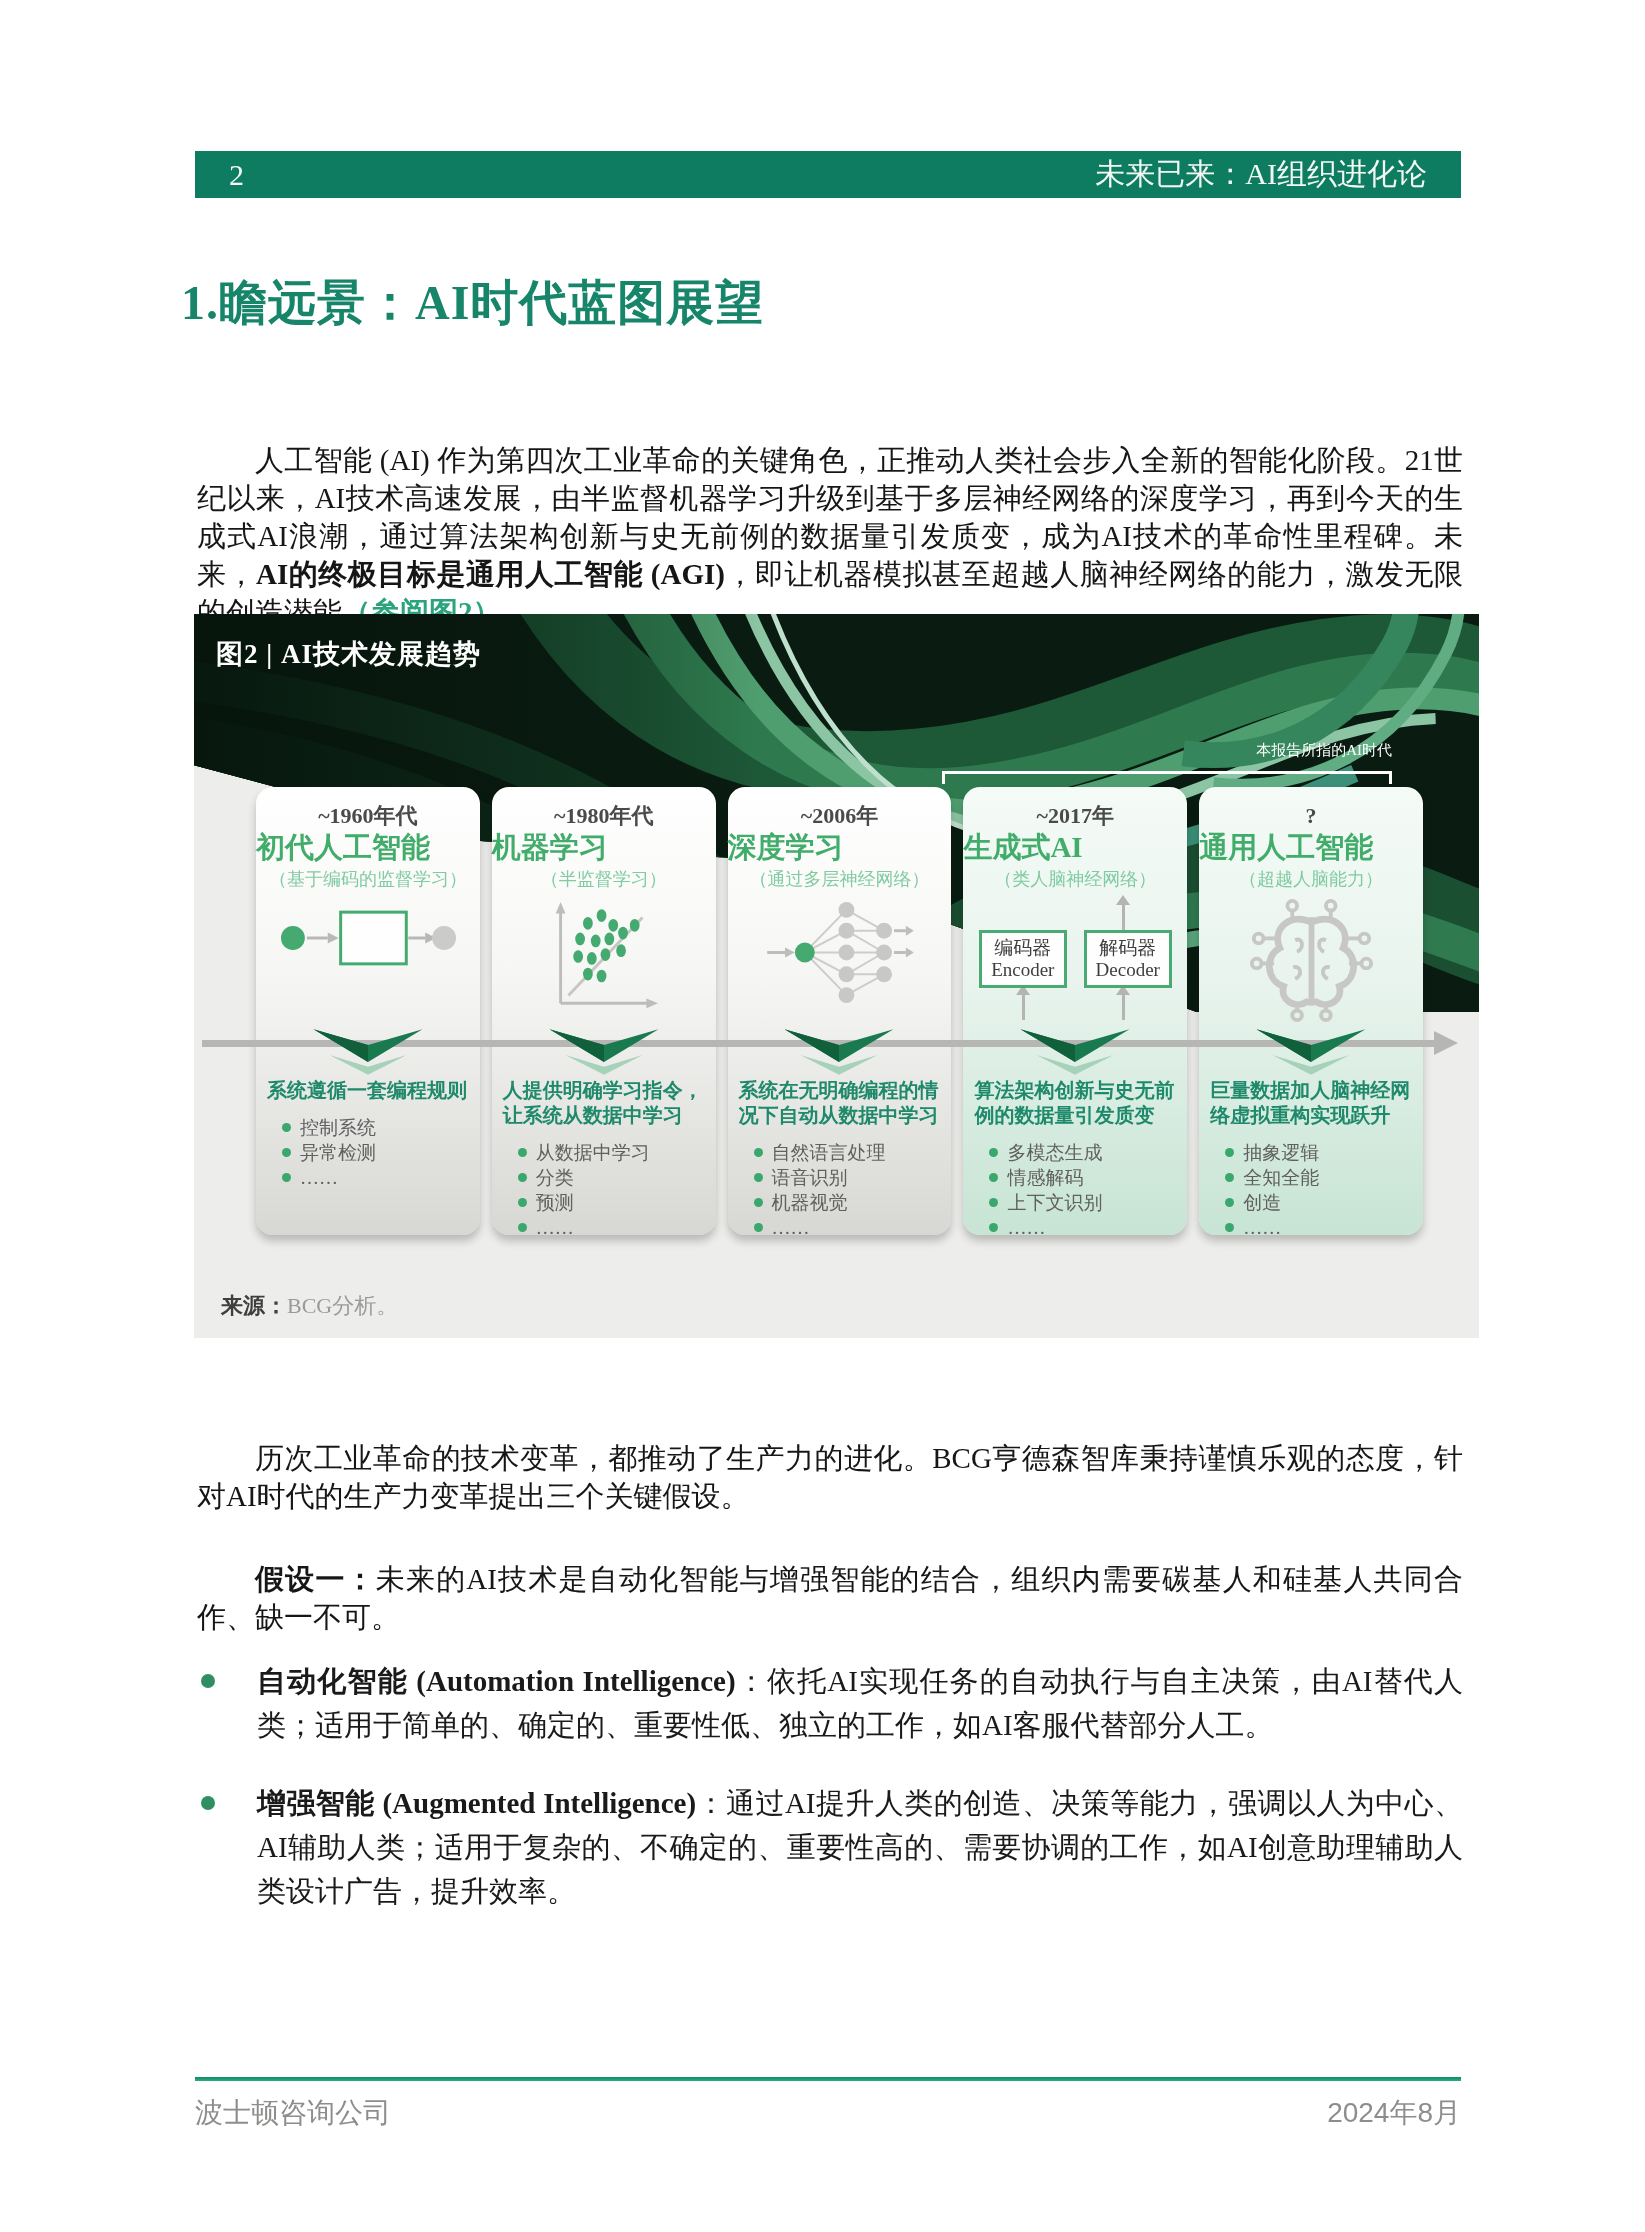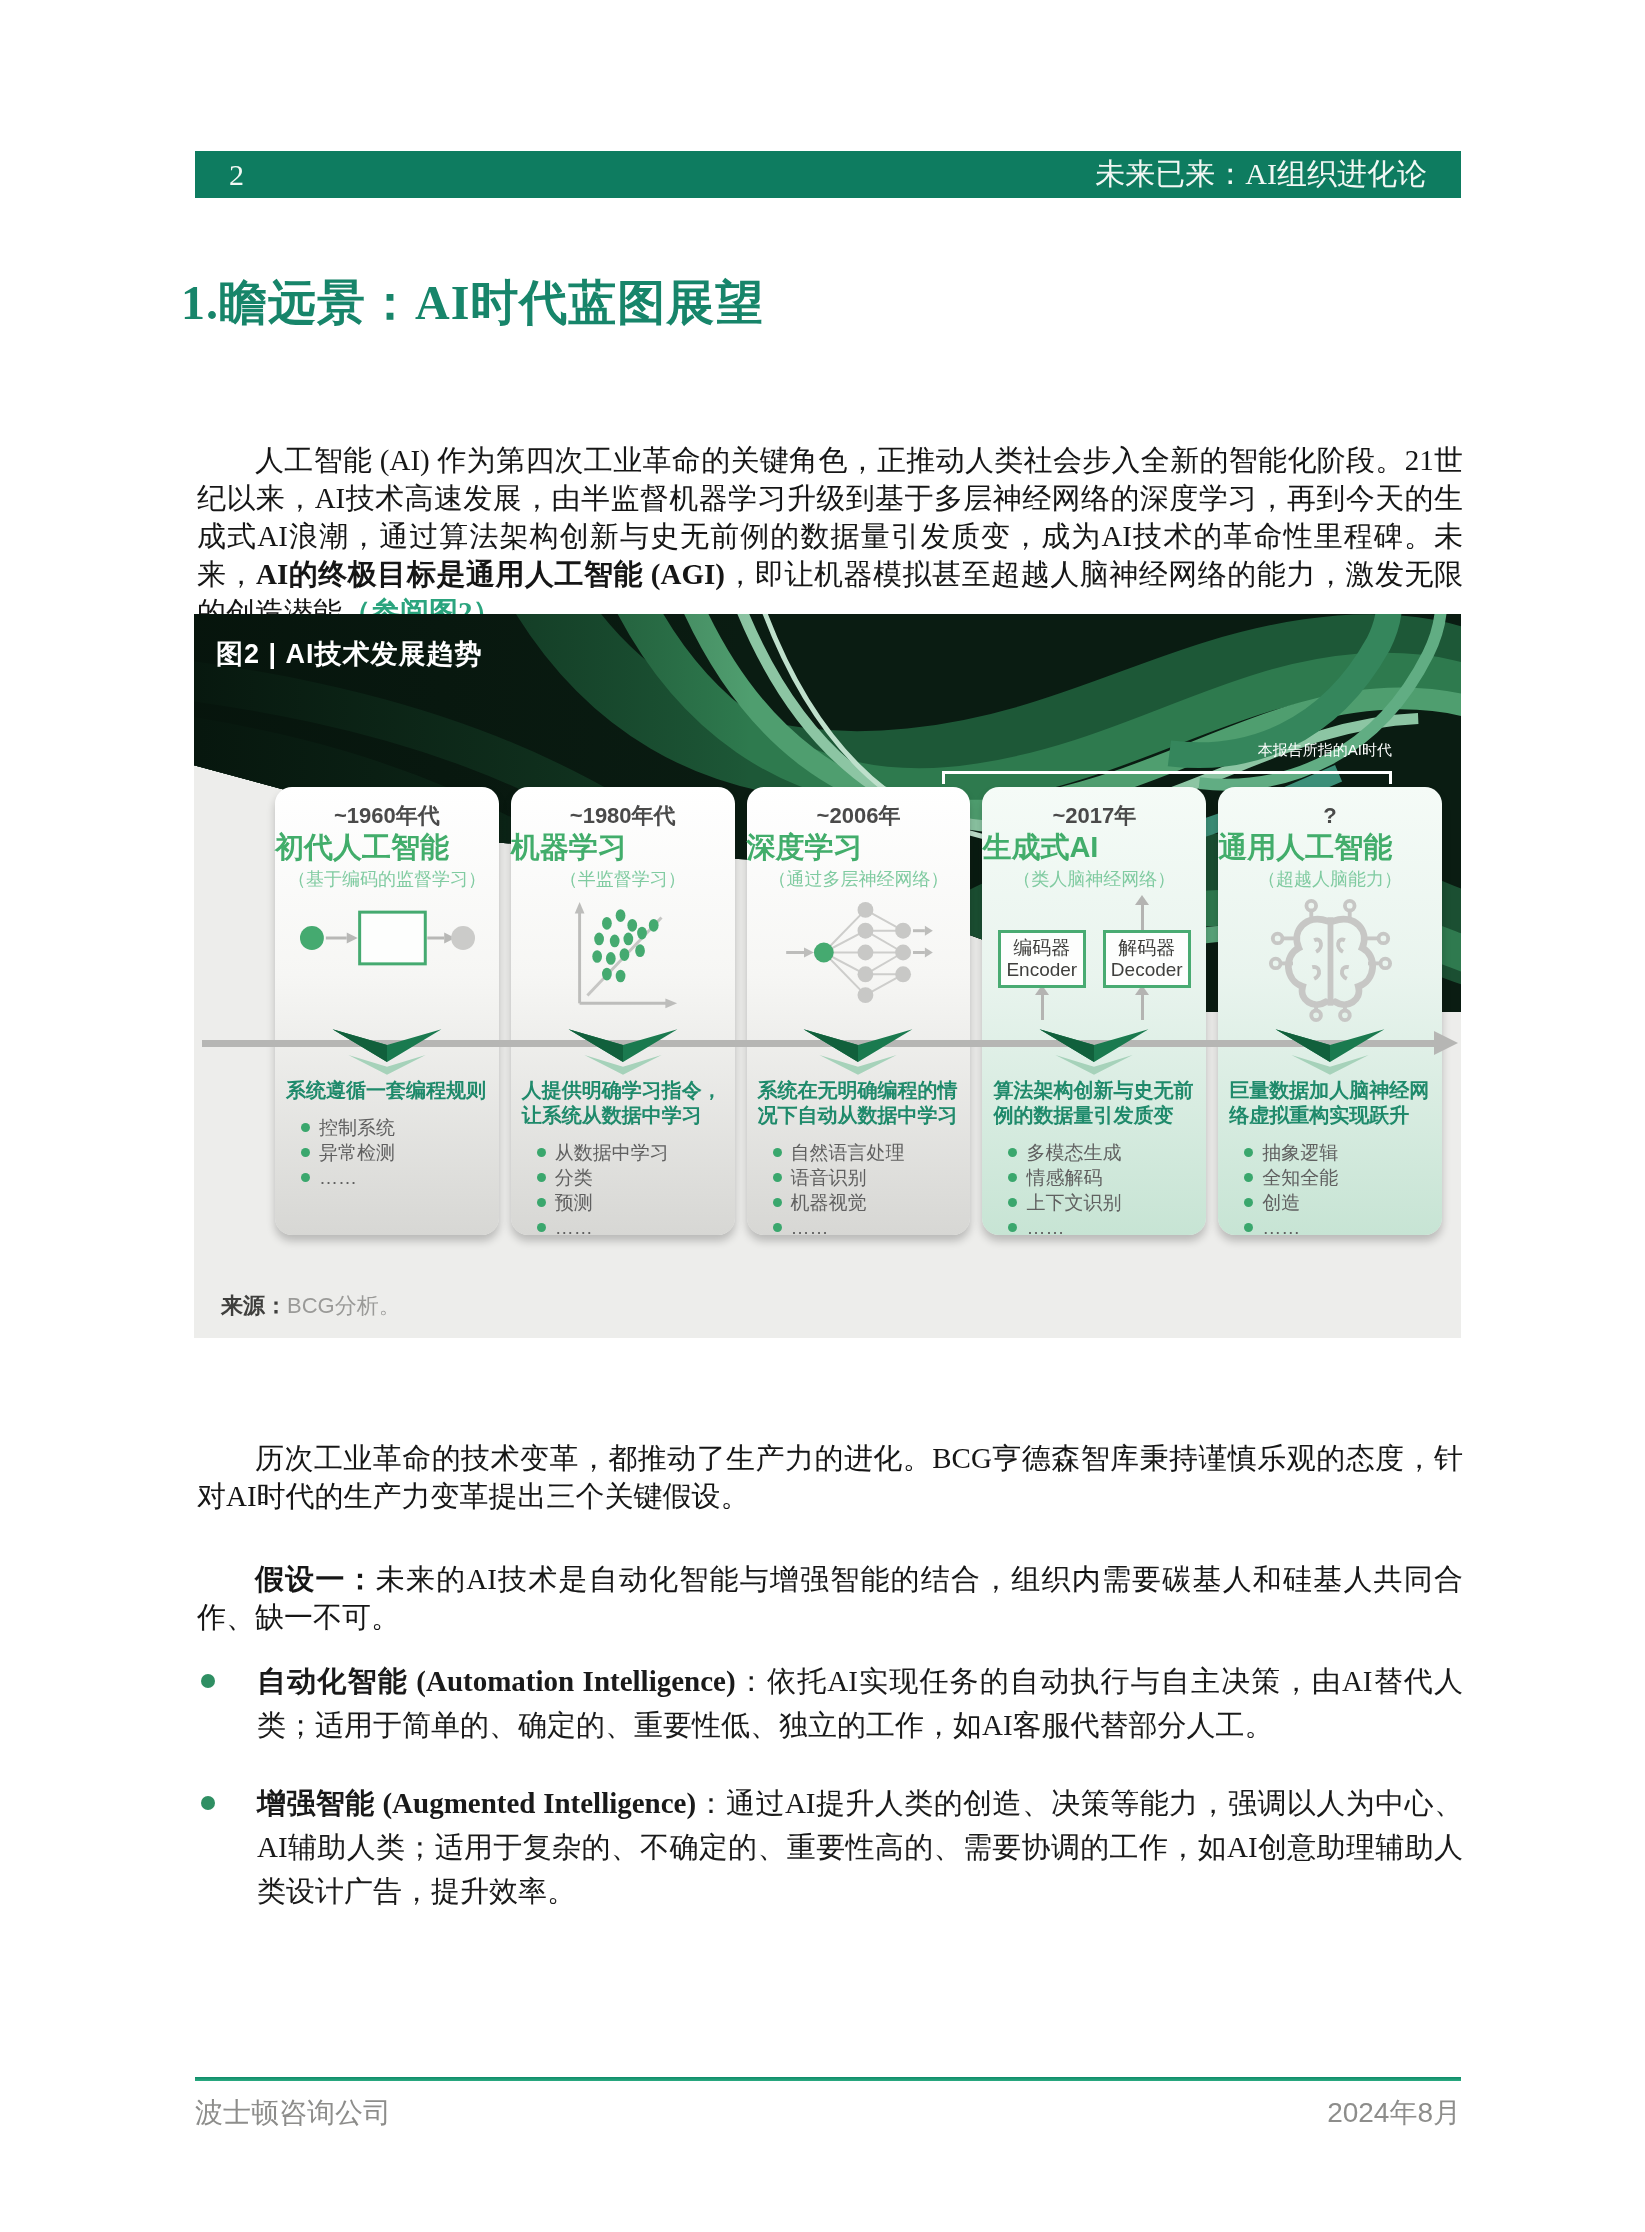--- a/index.html
+++ b/index.html
@@ -19,32 +19,32 @@
   .para { position:absolute; left:197px; width:1266px; font-size:29px; line-height:38px;
           text-align:justify; text-indent:2em; color:#161616; }
   #p1 { top:412px; }
   #p2 { top:1410px; }
   #p3 { top:1531px; }
   .bold { font-weight:bold; }
   .ref-link { color:#2ba47e; }
 
   
   .figure { position:absolute; left:194px; top:614px; width:1267px; height:724px;
-            background:#ededeb; font-family:Liberation Sans, sans-serif; }
+            background:#ededeb; font-family:Liberation Serif, serif;padding-left:18px; }
   .photo { position:absolute; left:0; top:0; width:100%; height:398px; background:#0a1c12;
            clip-path:polygon(0 0,100% 0,100% 100%,78% 100%,45% 62%,22% 57%,0 38%); }
   .photo svg { position:absolute; left:0; top:0; width:100%; height:100%; }
   .fig-title { position:absolute; left:22px; top:22px; color:#ffffff; font-size:27px;
                font-weight:bold; z-index:4; letter-spacing:1px; }
   .era-label { position:absolute; left:748px; top:127px; width:450px; text-align:right;
                color:#ffffff; font-size:15px; z-index:4; }
   .era-bracket { position:absolute; left:748px; top:157px; width:450px; height:13px;
                  border-top:3px solid #ffffff; border-left:3px solid #ffffff; border-right:3px solid #ffffff;
                  box-sizing:border-box; z-index:4; }
-  .cards { position:absolute; left:81px; top:173px; width:1167px; display:flex; gap:12px; }
+  .cards { position:absolute; left:62px; top:173px; width:1167px; display:flex; gap:12px; }
   .card { position:relative; flex:1; height:448px; border-radius:17px; box-sizing:border-box; padding-top:16px;
           background:linear-gradient(180deg,#ffffff 0%,#f6f6f4 42%,#d7d7d4 100%);
           box-shadow:0 6px 9px rgba(0,0,0,0.22); }
   .card.highlight { background:linear-gradient(180deg,#f5fbf7 0%,#e9f4ee 42%,#c7e4d4 100%); }
   .card-year { text-align:center; font-size:22px; font-weight:bold; color:#4a4a4a; line-height:26px; }
   .card-title { text-align:left; font-size:29px; font-weight:bold; color:#42ad6b; line-height:36px; margin-top:0; }
   .card-sub { text-align:center; font-size:18px; color:#80cba1; line-height:24px; margin-top:2px; }
   .icon-zone { position:absolute; left:0; right:0; top:111px; height:125px;
                display:flex; align-items:flex-start; justify-content:center; }
   .chevron { position:absolute; top:242px; left:50%; transform:translateX(-50%); z-index:2; }

